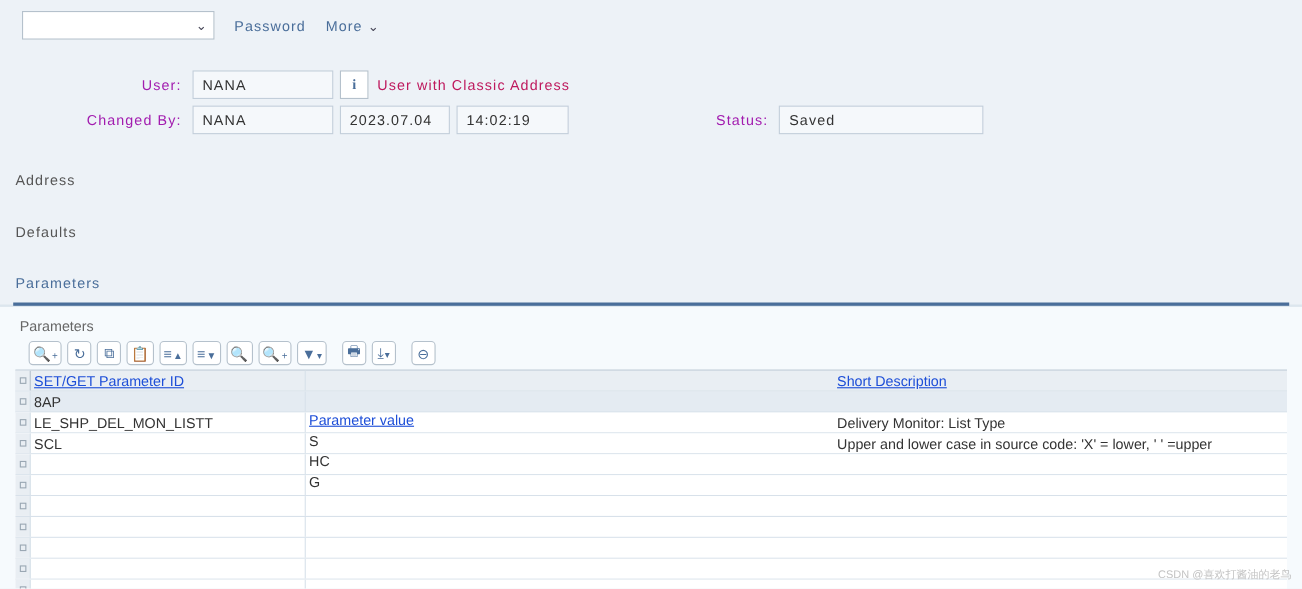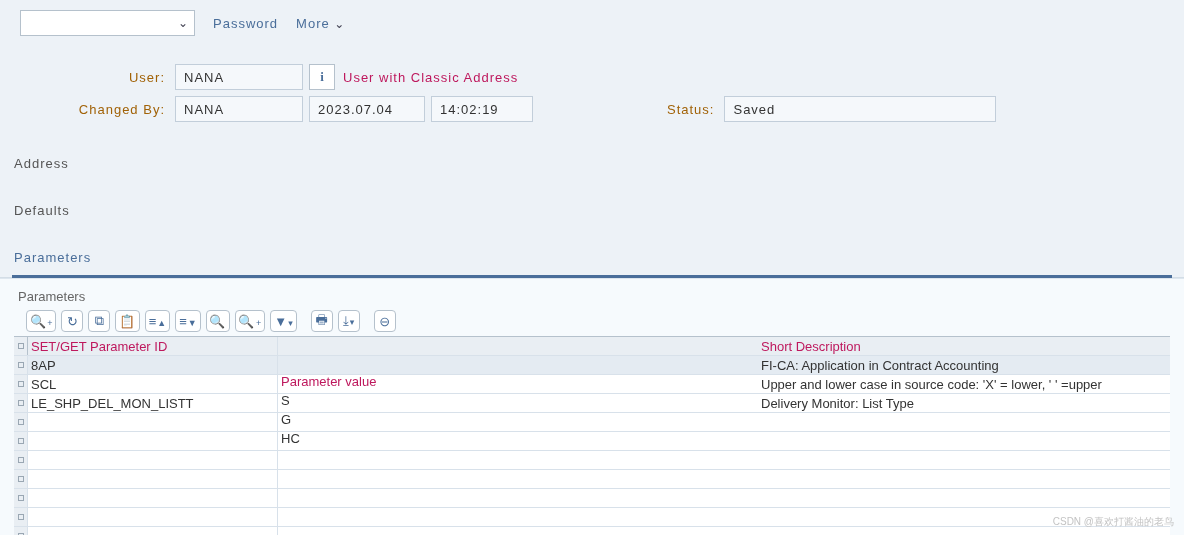--- a/index.html
+++ b/index.html
@@ -5,45 +5,45 @@
     * { box-sizing: border-box; font-family: Arial, sans-serif; }
     html, body { margin: 0; padding: 0; width: 1184px; height: 535px; background: #edf2f7; font-size: 13px; color: #333; }
 
     .topbar { display: flex; align-items: center; padding: 10px 20px; gap: 18px; }
     .drop { width: 175px; height: 26px; background: #fff; border: 1px solid #b5c1cc; display: flex; align-items: center; justify-content: flex-end; padding-right: 6px; }
     .chevron { font-size: 12px; color: #445; }
     .link { color: #4a6e9a; letter-spacing: 1px; cursor: pointer; }
 
     .header { padding: 12px 0 18px 0; }
     .row { display: flex; align-items: center; margin: 6px 0; }
-    .lbl { width: 175px; text-align: right; padding-right: 10px; color: #a16207; letter-spacing: 1px; }
+    .lbl { width: 175px; text-align: right; padding-right: 10px; color: #a21caf; letter-spacing: 1px; }
     .fld { height: 26px; border: 1px solid #c2ceda; background: #f5f8fb; padding: 0 8px; display: flex; align-items: center; letter-spacing: 1px; margin-right: 6px; }
     .fld.user { width: 128px; }
     .fld.chg { width: 128px; }
-    .fld.date { width: 116px; }
+    .fld.date { width: 100px; }
     .fld.time { width: 102px; }
-    .fld.status { width: 272px; }
+    .fld.status { width: 186px; }
     .ibtn { width: 26px; height: 26px; border: 1px solid #b5c1cc; background: #fff; display: flex; align-items: center; justify-content: center; color: #4a6e9a; font-weight: bold; font-family: serif; cursor: pointer; }
     .desc { margin-left: 8px; color: #be185d; letter-spacing: 1px; }
     .gap { width: 128px; }
 
     .tabs { display: flex; gap: 18px; padding: 6px 12px 0 12px; border-bottom: 1px solid #d3dde6; background: #edf2f7; flex-direction: column; }
     .tab { color: #555; padding: 4px 2px 10px 2px; cursor: pointer; letter-spacing: 1px; }
     .tab.active { color: #4a6e9a; border-bottom: 3px solid #4a6e9a; margin-bottom: -1px; }
 
     .panel { background: #f6fafd; border-top: 1px solid #dde6ee; padding: 0; }
     .panel-title { padding: 10px 18px 6px 18px; color: #666; }
 
     .toolbar { display: flex; gap: 5px; padding: 0 26px 4px 26px; align-items: center; }
     .tbtn { height: 22px; min-width: 22px; border: 1px solid #b5c1cc; border-radius: 4px; background: #fff; display: flex; align-items: center; justify-content: center; color: #4a6e9a; font-size: 13px; cursor: pointer; padding: 0 3px; }
     .tbtn .mini { font-size: 9px; margin-left: 1px; }
 
     .table-wrap { border-top: 1px solid #b5c1cc; border-bottom: 1px solid #b5c1cc; margin: 0 14px; }
     .trow { display: flex; align-items: stretch; border-bottom: 1px solid #d8e1ea; font-size: 13px; height: 19px; background: #fff; }
-    .trow.hd { background: #e9eef3; font-weight: normal; color: #be185d; }
+    .trow.hd { background: #e9eef3; font-weight: normal; color: #1d4ed8; text-decoration: underline; }
     .trow.sel { background: #e4ebf2; }
     .csel { width: 14px; border-right: 1px solid #d8e1ea; display: flex; align-items: center; justify-content: center; background: #e9eef3; }
     .csel .box { width: 6px; height: 6px; border: 1px solid #9aa7b3; }
     .c1 { width: 250px; border-right: 1px solid #d8e1ea; padding-left: 3px; display: flex; align-items: center; }
     .c2 { width: 480px; border-right: 1px solid #d8e1ea; padding-left: 3px; display: flex; align-items: center; margin-top: 44px; }
     .c3 { flex: 1; padding-left: 3px; display: flex; align-items: center; }
     .vline { border-right: 1px solid #b5c1cc; }
 
     .watermark { position: fixed; right: 10px; bottom: 6px; color: #c3c3c3; font-size: 10px; }
   </style>
@@ -138,42 +138,41 @@
       <div class="c2">Parameter value</div>
       <div class="c3">Short Description</div>
     </div>
     <div id="tbody">
         <div class="trow sel">
           <div class="csel">
             <div class="box"></div>
           </div>
           <div class="c1">8AP</div>
           <div class="c2">S</div>
-          <div class="c3">FI-CA: Application in Contract Accounting</div>
+        </div>
+        <div class="trow">
+          <div class="csel">
+            <div class="box"></div>
+          </div>
+          <div class="c1">LE_SHP_DEL_MON_LISTT</div>
+          <div class="c2">HC</div>
+          <div class="c3">Delivery Monitor: List Type</div>
         </div>
         <div class="trow">
           <div class="csel">
             <div class="box"></div>
           </div>
           <div class="c1">SCL</div>
           <div class="c2">G</div>
           <div class="c3">Upper and lower case in source code: 'X' = lower, ' ' =upper</div>
         </div>
         <div class="trow">
           <div class="csel">
             <div class="box"></div>
           </div>
-          <div class="c1">LE_SHP_DEL_MON_LISTT</div>
-          <div class="c2">HC</div>
-          <div class="c3">Delivery Monitor: List Type</div>
-        </div>
-        <div class="trow">
-          <div class="csel">
-            <div class="box"></div>
-          </div>
           <div class="c1"></div>
           <div class="c2"></div>
           <div class="c3"></div>
         </div>
         <div class="trow">
           <div class="csel">
             <div class="box"></div>
           </div>
           <div class="c1"></div>
           <div class="c2"></div>

